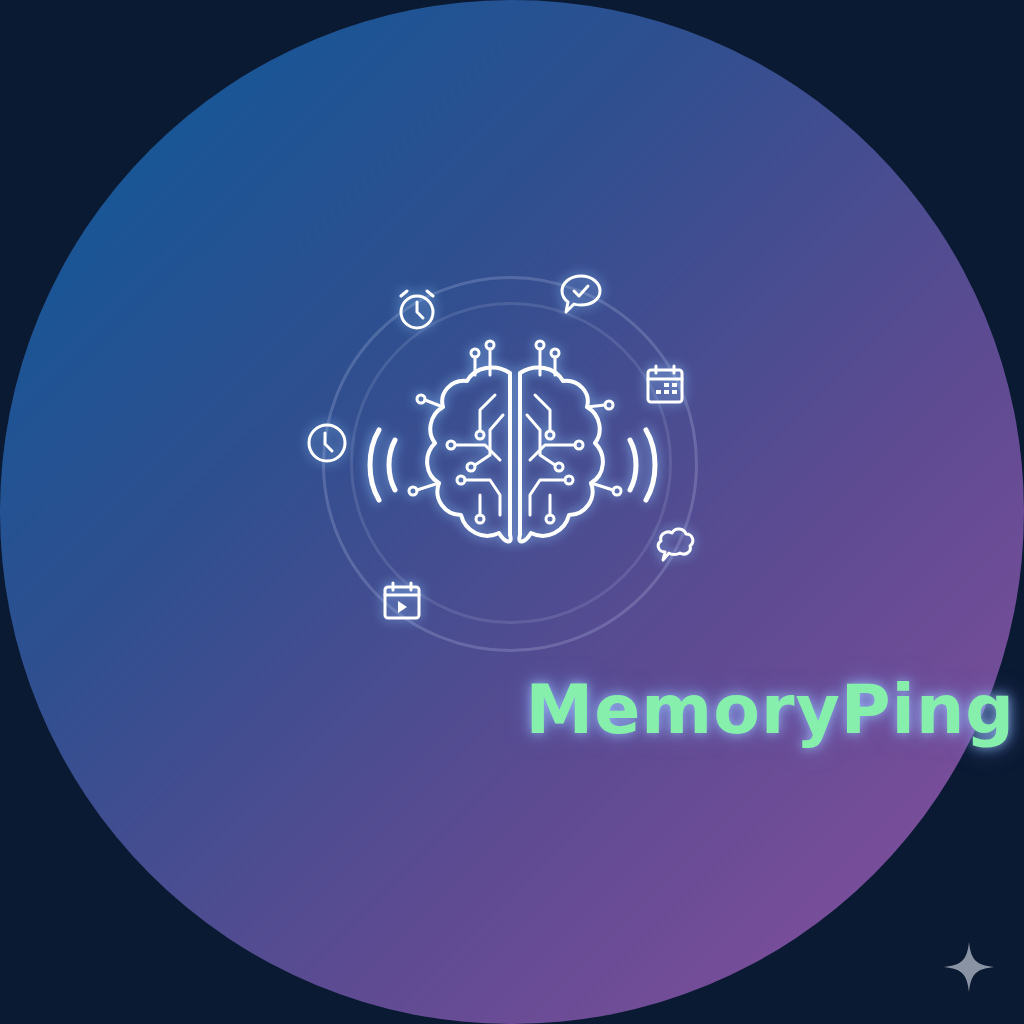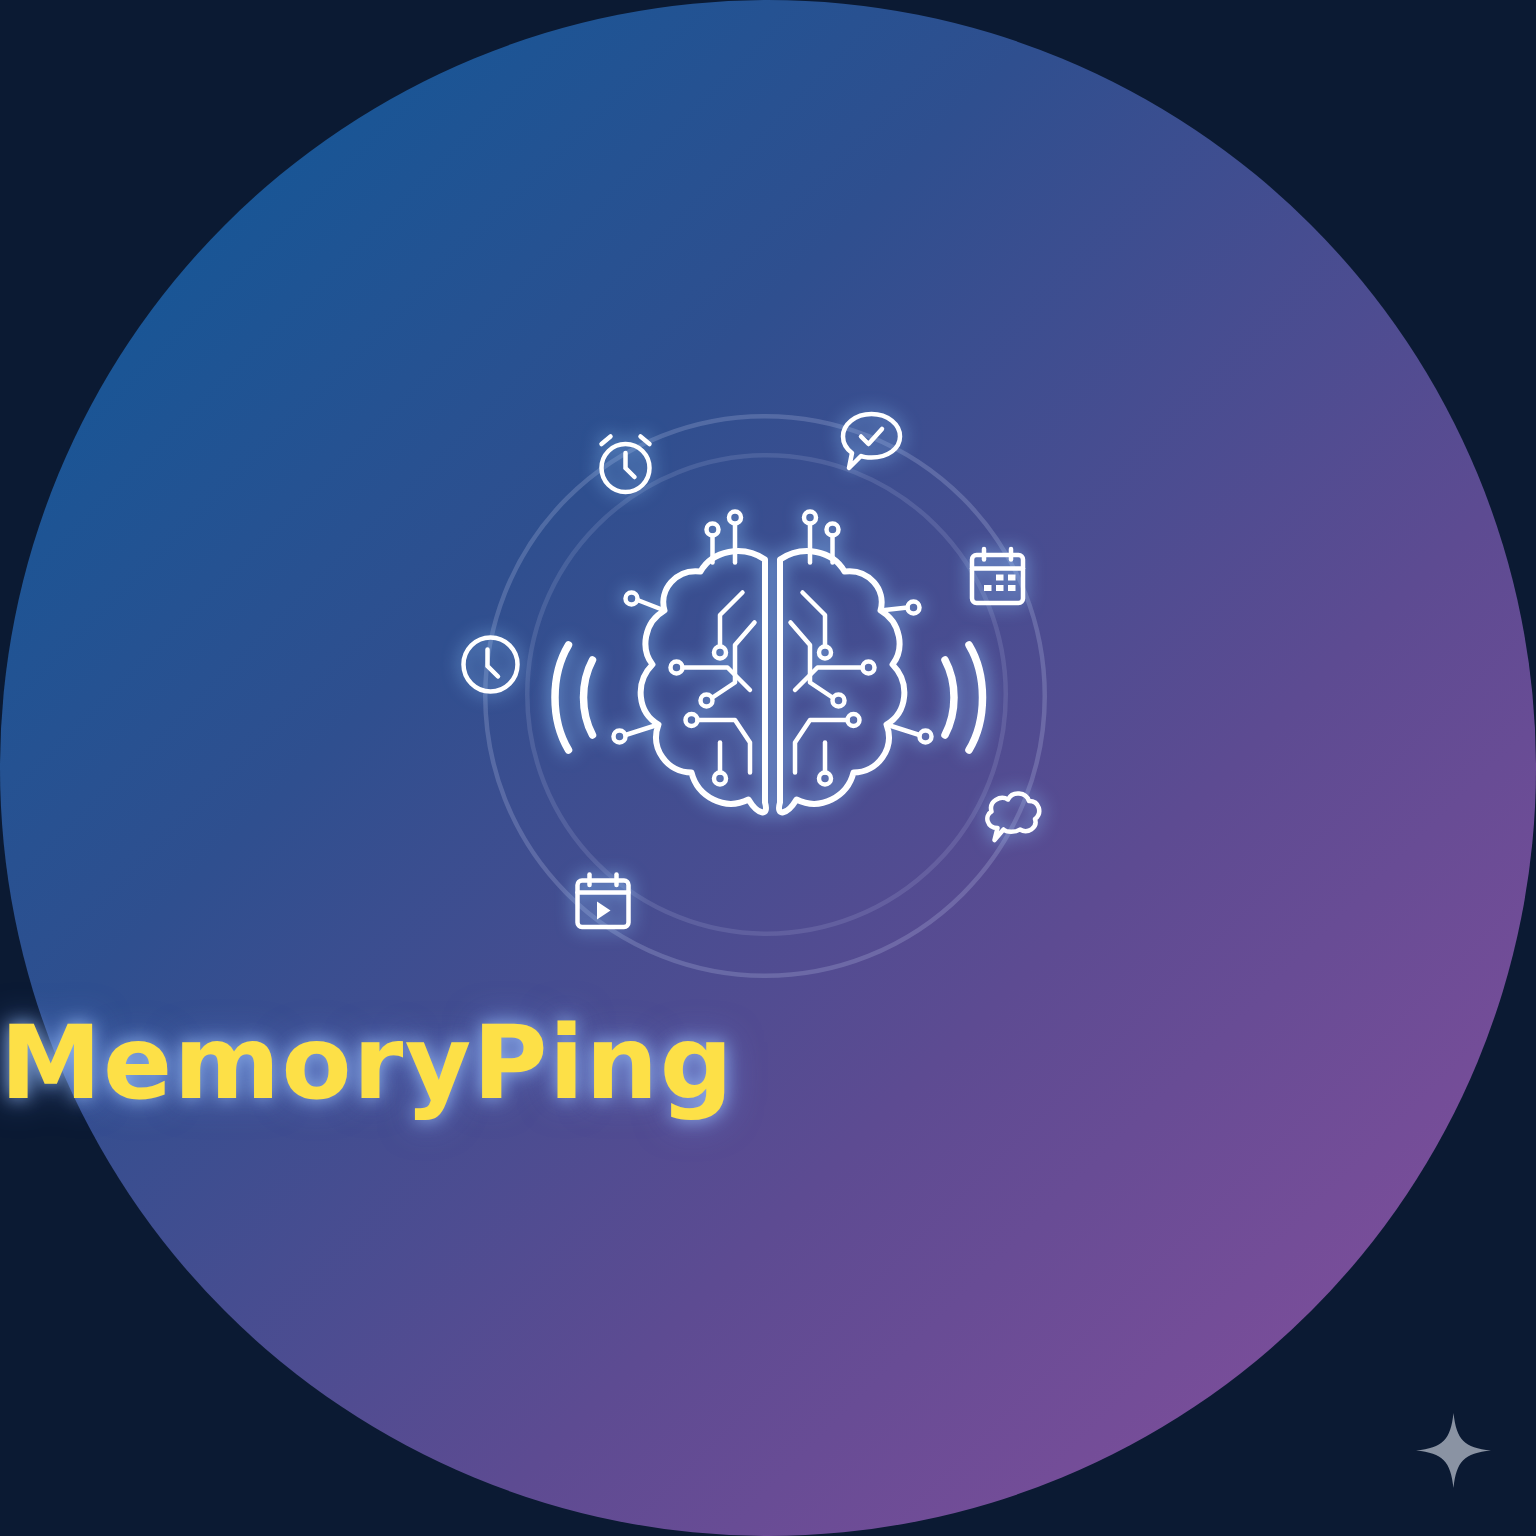--- a/index.html
+++ b/index.html
@@ -3,21 +3,21 @@
 <meta charset="utf-8">
 <style>
   html, body { margin:0; padding:0; }
   body { width:1024px; height:1024px; background:#0b1a33; position:relative; overflow:hidden; font-family:"DejaVu Sans", sans-serif; }
   .disc { position:absolute; left:0; top:0; width:1024px; height:1024px; border-radius:50%;
     background: linear-gradient(135deg, #0a5a9a 0%, #2f4f8f 35%, #5d4b92 65%, #8a4f9e 100%); }
   .ring { position:absolute; border-radius:50%; border:3px solid rgba(200,210,240,0.22); }
   .ring1 { left:322px; top:276px; width:370px; height:370px; }
   .ring2 { left:350px; top:302px; width:316px; height:316px; border-color:rgba(200,210,240,0.15); }
   .icon { position:absolute; filter: drop-shadow(0 0 6px rgba(140,200,255,0.9)); }
-  .title { position:absolute; left:0; width:1015px; top:670px; text-align:left; color:#fde047;
+  .title { position:absolute; left:0; width:1015px; top:670px; text-align:right; color:#86efac;
     font-family:"DejaVu Sans", sans-serif; font-weight:bold; font-size:68px; letter-spacing:1px;
     text-shadow: 0 0 12px rgba(160,200,255,0.8), 0 0 24px rgba(120,160,255,0.5); }
   .sparkle { position:absolute; left:944px; top:942px; width:50px; height:50px; }
 </style>
 </head>
 <body>
 
 <div class="disc"></div>
 <div class="ring ring1"></div>
 <div class="ring ring2"></div>

